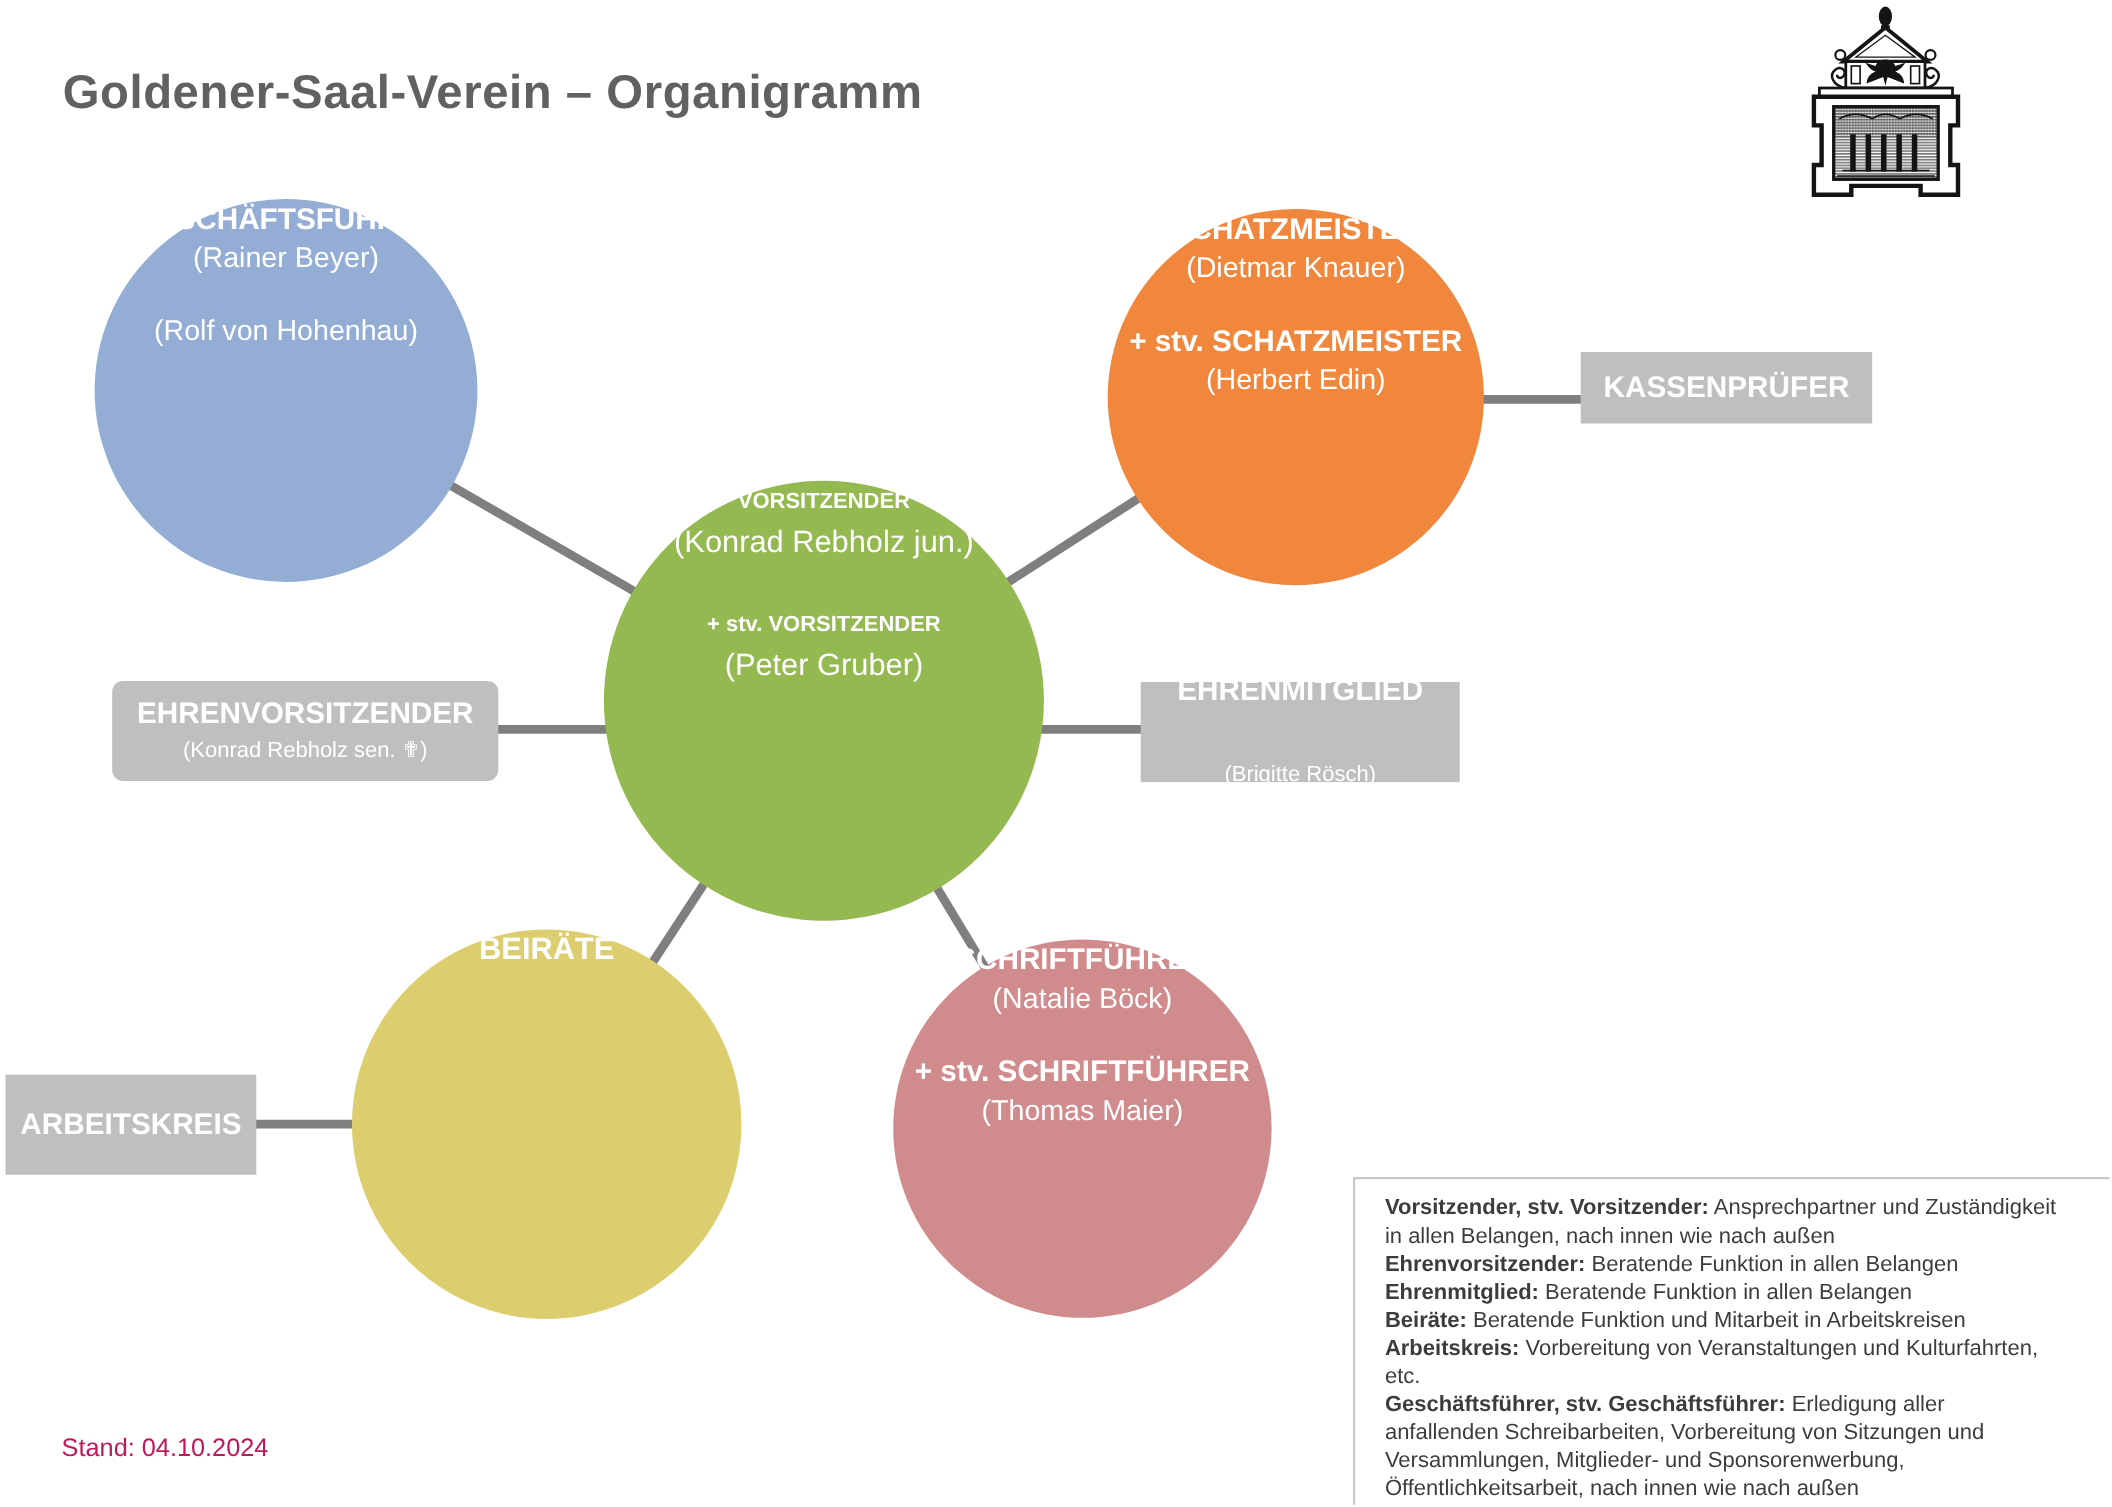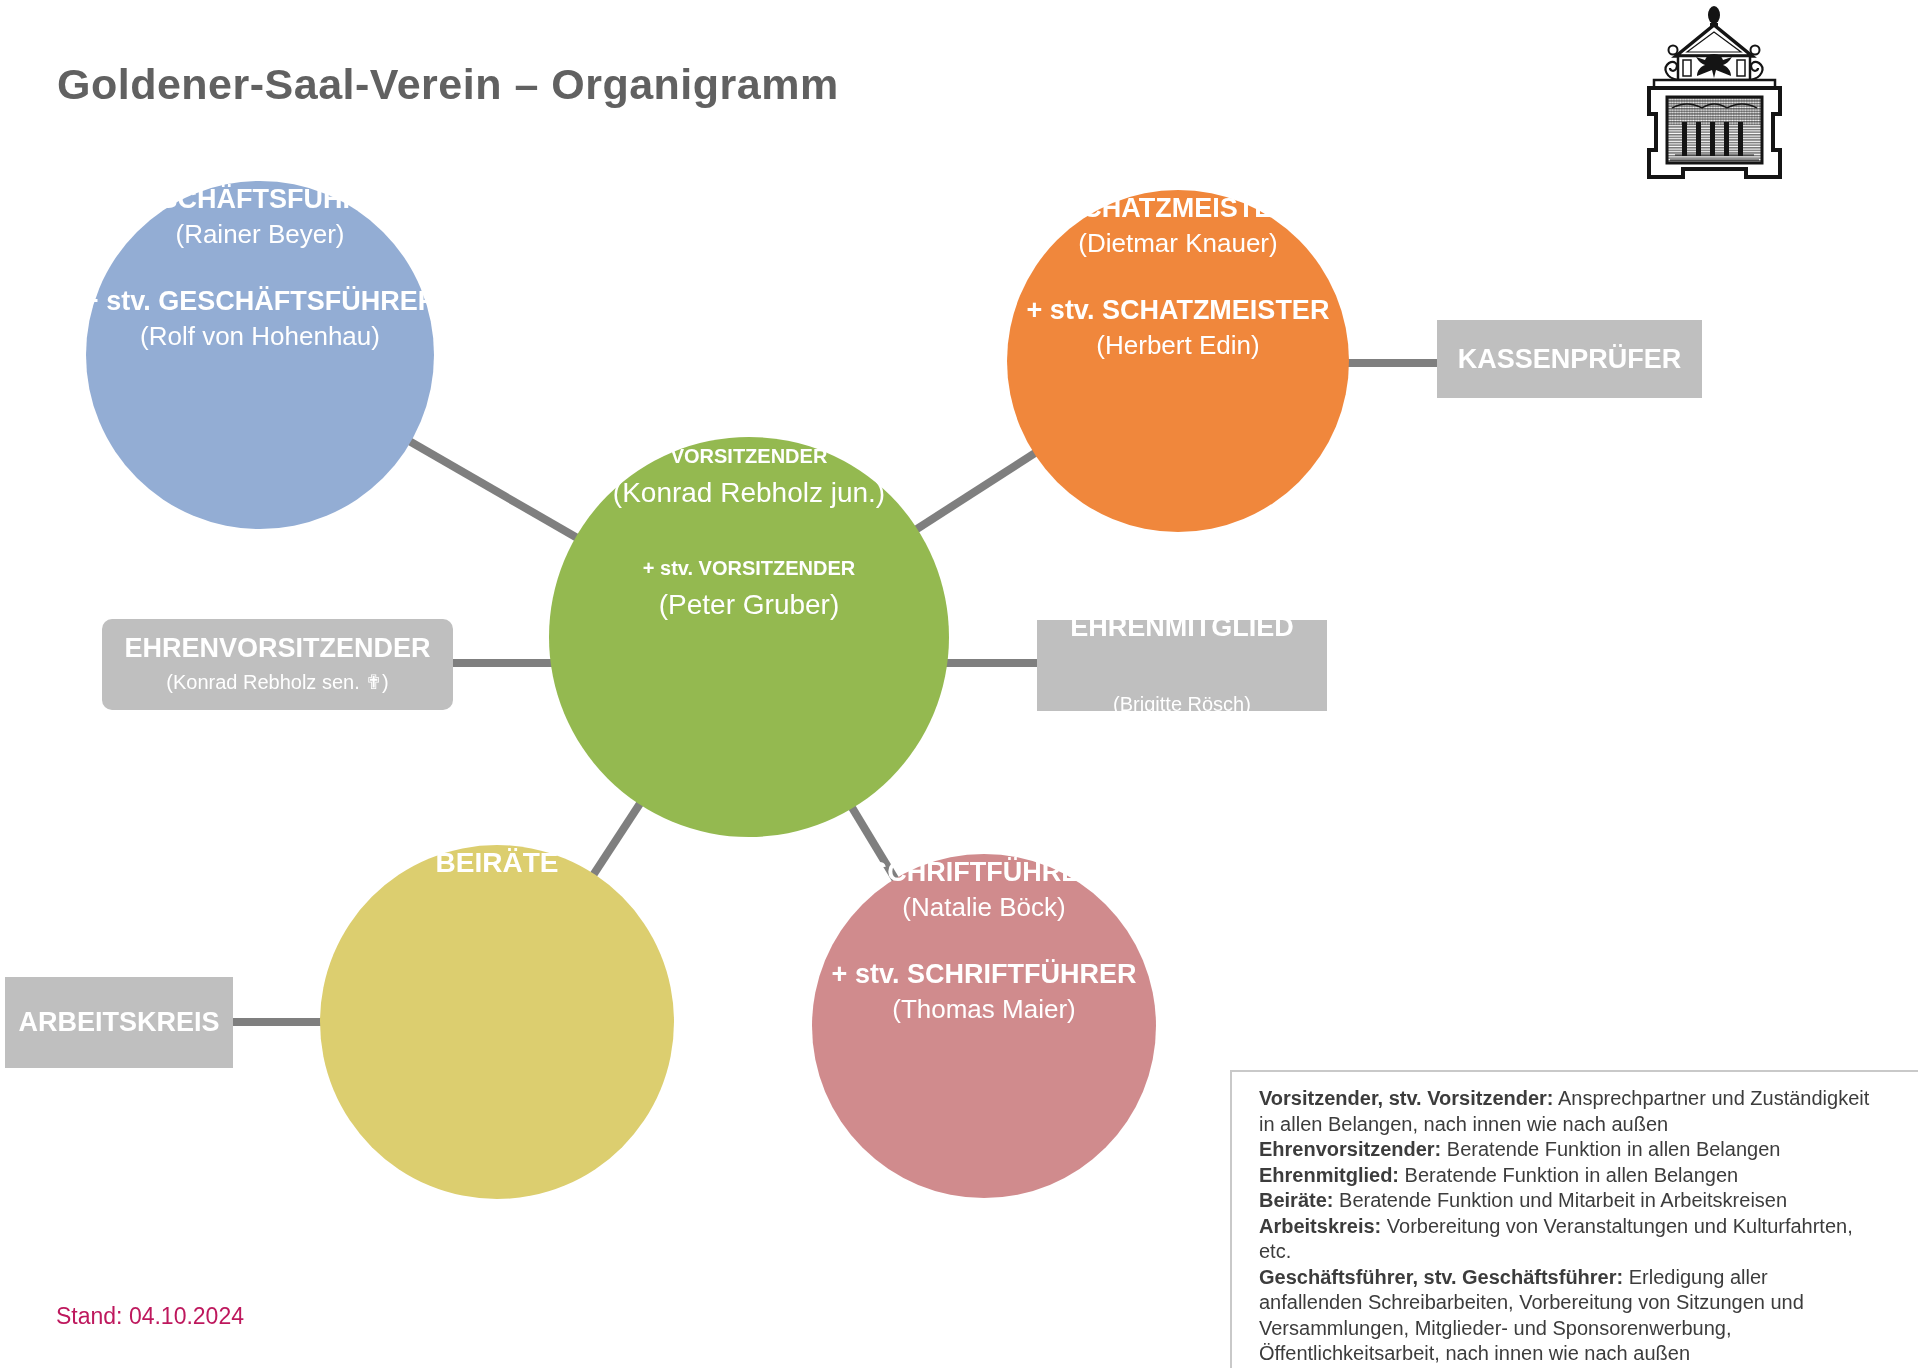--- a/index.html
+++ b/index.html
@@ -29,21 +29,21 @@
   .circle.pink{left:812px;top:854px;width:344px;height:344px;background:#D08B8D;}
   .circle.yellow .role{font-size:28px;}
   .gbox{
     position:absolute;background:#BFBFBF;color:#fff;display:flex;flex-direction:column;
     align-items:center;justify-content:center;text-align:center;z-index:2;
   }
   .gbox .role{font-weight:bold;font-size:27px;line-height:35px;white-space:nowrap;}
   .gbox .pname{font-size:20px;line-height:33px;white-space:nowrap;}
   .gbox.ehrenvorsitzender{left:102px;top:619px;width:351px;height:91px;border-radius:10px;}
   .gbox.ehrenmitglied{left:1037px;top:620px;width:290px;height:91px;gap:43px;}
-  .gbox.kassenpruefer{left:1437px;top:320px;width:265px;height:78px;}
+  .gbox.kassenpruefer{left:1437px;top:320px;width:265px;height:65px;}
   .gbox.arbeitskreis{left:5px;top:977px;width:228px;height:91px;}
   .legend{
     position:absolute;left:1230px;top:1070px;width:688px;height:298px;
     border-left:2px solid #c9c9c9;border-top:2px solid #c9c9c9;
     padding:14px 42px 0 27px;box-sizing:border-box;
     font-size:20px;line-height:25.5px;color:#3c3c3c;z-index:1;
   }
   .legend p{margin:0;}
   .legend .term{font-weight:bold;}
   .stand{position:absolute;left:56px;top:1303px;font-size:23px;color:#be185d;}
@@ -112,21 +112,20 @@
       <rect x="82" y="118" width="5" height="34"></rect>
       <rect x="96" y="118" width="5" height="34"></rect>
     </g>
     <path d="M28,156 L117,156 M33,151 L112,151" stroke="#141414" stroke-width="1.2"></path>
   </svg>
 
   <div class="circle blue">
     <div class="role">GESCHÄFTSFÜHRER</div>
     <div class="pname">(Rainer Beyer)</div>
     <div class="spacer"></div>
-    <div class="role">+ stv. GESCHÄFTSFÜHRER</div>
     <div class="pname">(Rolf von Hohenhau)</div>
   </div>
 
   <div class="circle orange">
     <div class="role">SCHATZMEISTER</div>
     <div class="pname">(Dietmar Knauer)</div>
     <div class="spacer"></div>
     <div class="role">+ stv. SCHATZMEISTER</div>
     <div class="pname">(Herbert Edin)</div>
   </div>

